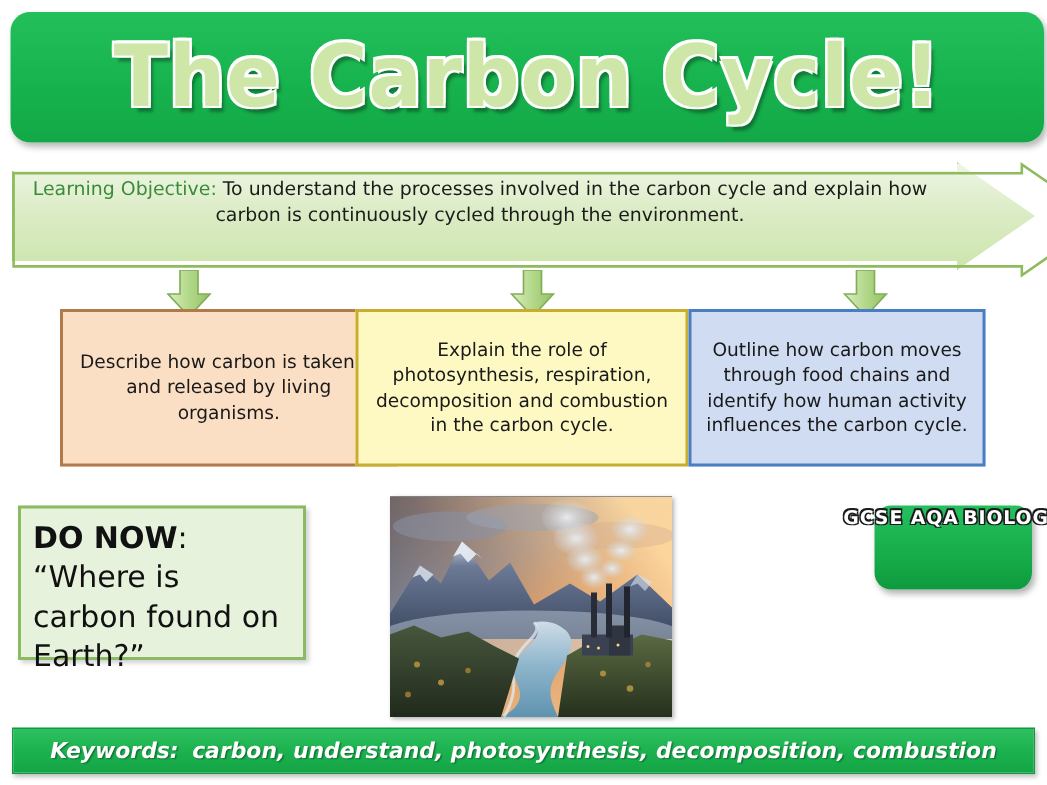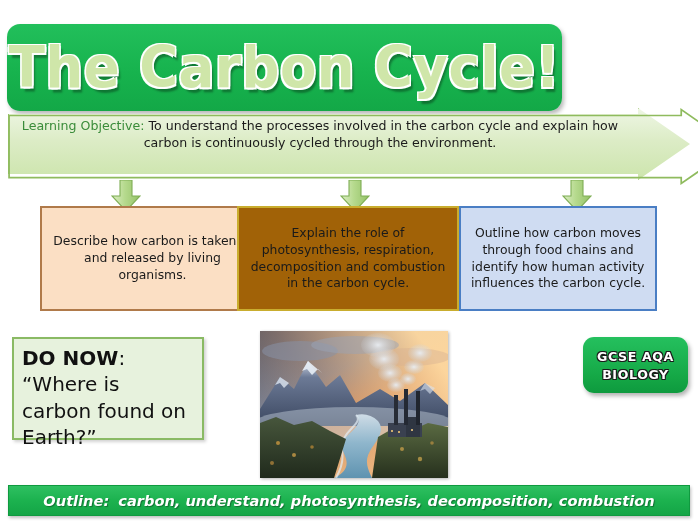--- a/index.html
+++ b/index.html
@@ -12,22 +12,22 @@
     height: 523px;
     overflow: hidden;
     font-family: "DejaVu Sans", sans-serif;
     position: relative;
   }
 
   
   #title-bar {
     position: absolute;
     left: 7px;
-    top: 24px;
-    width: 555px;
+    top: 8px;
+    width: 689px;
     height: 87px;
     background: linear-gradient(180deg, #22bf5b 0%, #17b34e 55%, #13a847 100%);
     border-radius: 13px;
     box-shadow: 2px 3px 4px rgba(0,0,0,0.28);
     display: flex;
     align-items: center;
     justify-content: center;
     box-sizing: border-box;
   }
   #title-text {
@@ -112,21 +112,21 @@
   #obj-box-1 {
     left: 12px;
     width: 225px;
     background: #fbdfc4;
     border: 2.5px solid #b07a4a;
     margin-left: 28px;
   }
   #obj-box-2 {
     left: 237px;
     width: 222px;
-    background: #a16207;
+    background: #fef9c3;
     border: 2.5px solid #c9ad2e;
   }
   #obj-box-3 {
     left: 459px;
     width: 198px;
     background: #cfdcf2;
     border: 2.5px solid #4a7ec4;
   }
 
   
@@ -166,22 +166,22 @@
   #gcse-badge {
     position: absolute;
     left: 583px;
     top: 337px;
     width: 105px;
     height: 56px;
     background: linear-gradient(180deg, #25c05e 0%, #15a846 70%, #0e9a3e 100%);
     border-radius: 11px;
     box-shadow: 2px 3px 4px rgba(0,0,0,0.3);
     display: flex;
-    flex-direction: column;
-    align-items: center;
+    flex-direction: row;
+    align-items: flex-start;
     justify-content: center;
     gap: 3px;
   }
   .badge-line {
     font-family: "DejaVu Sans", sans-serif;
     font-weight: bold;
     font-size: 12.6px;
     letter-spacing: 0.6px;
     color: #ffffff;
     text-shadow:
@@ -357,15 +357,15 @@
     <ellipse cx="160" cy="22" rx="12" ry="9" fill="url(#smokeg)"></ellipse>
   </svg>
 </div>
 
 <div id="gcse-badge">
   <div class="badge-line">GCSE AQA</div>
   <div class="badge-line">BIOLOGY</div>
 </div>
 
 <div id="keywords-bar">
-  <span class="kw-text">Outline:</span>
+  <span class="kw-text">Keywords:</span>
   <span class="kw-text">carbon, understand, photosynthesis, decomposition, combustion</span>
 </div>
 
 </body></html>

